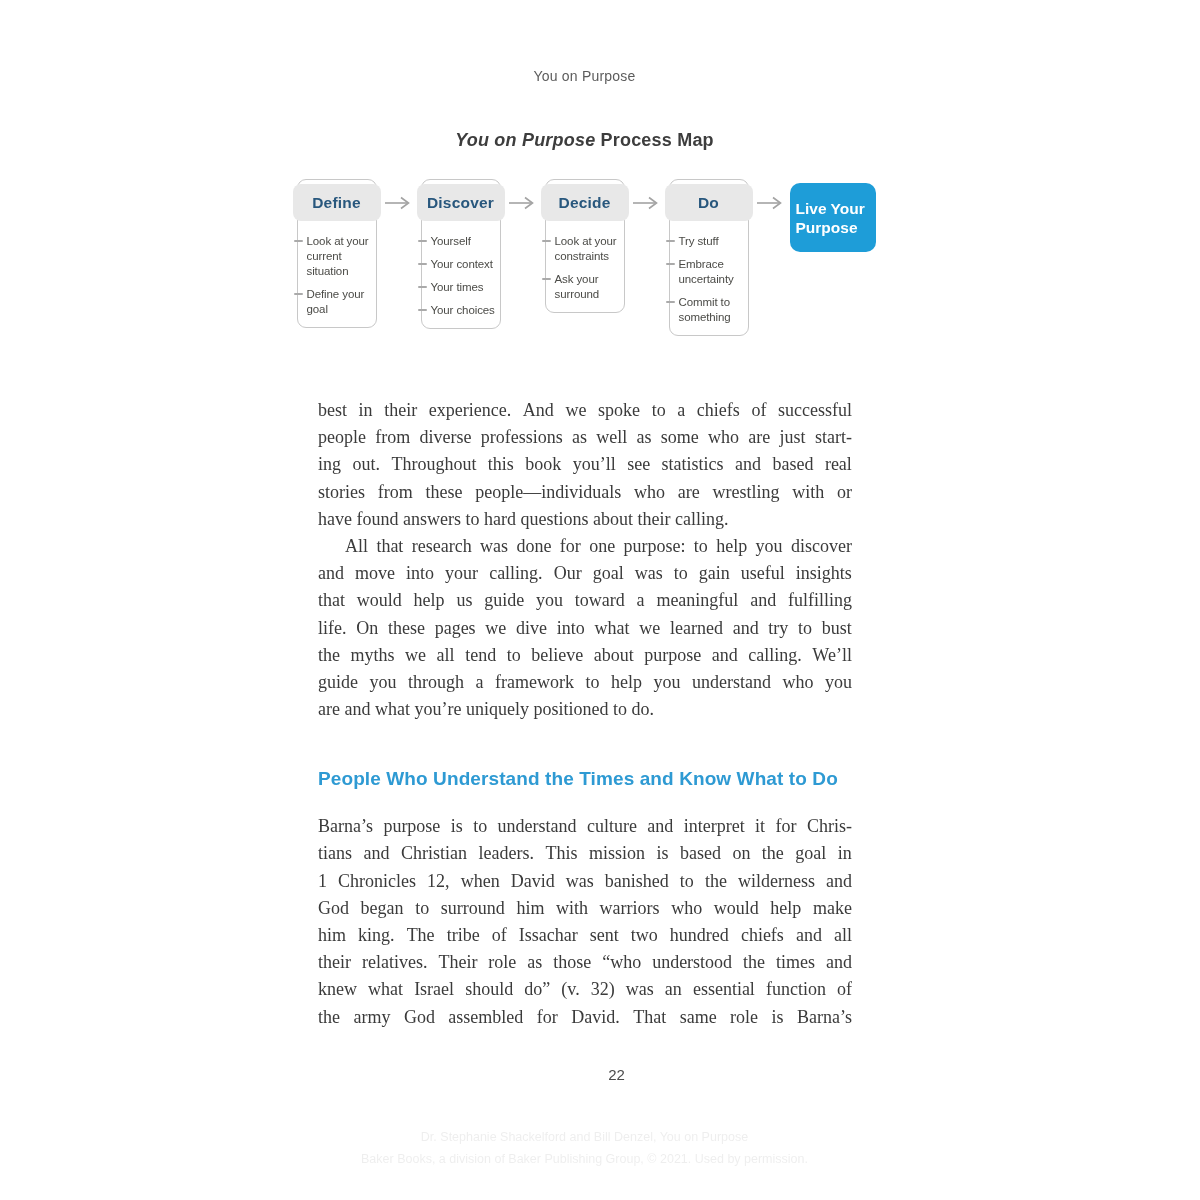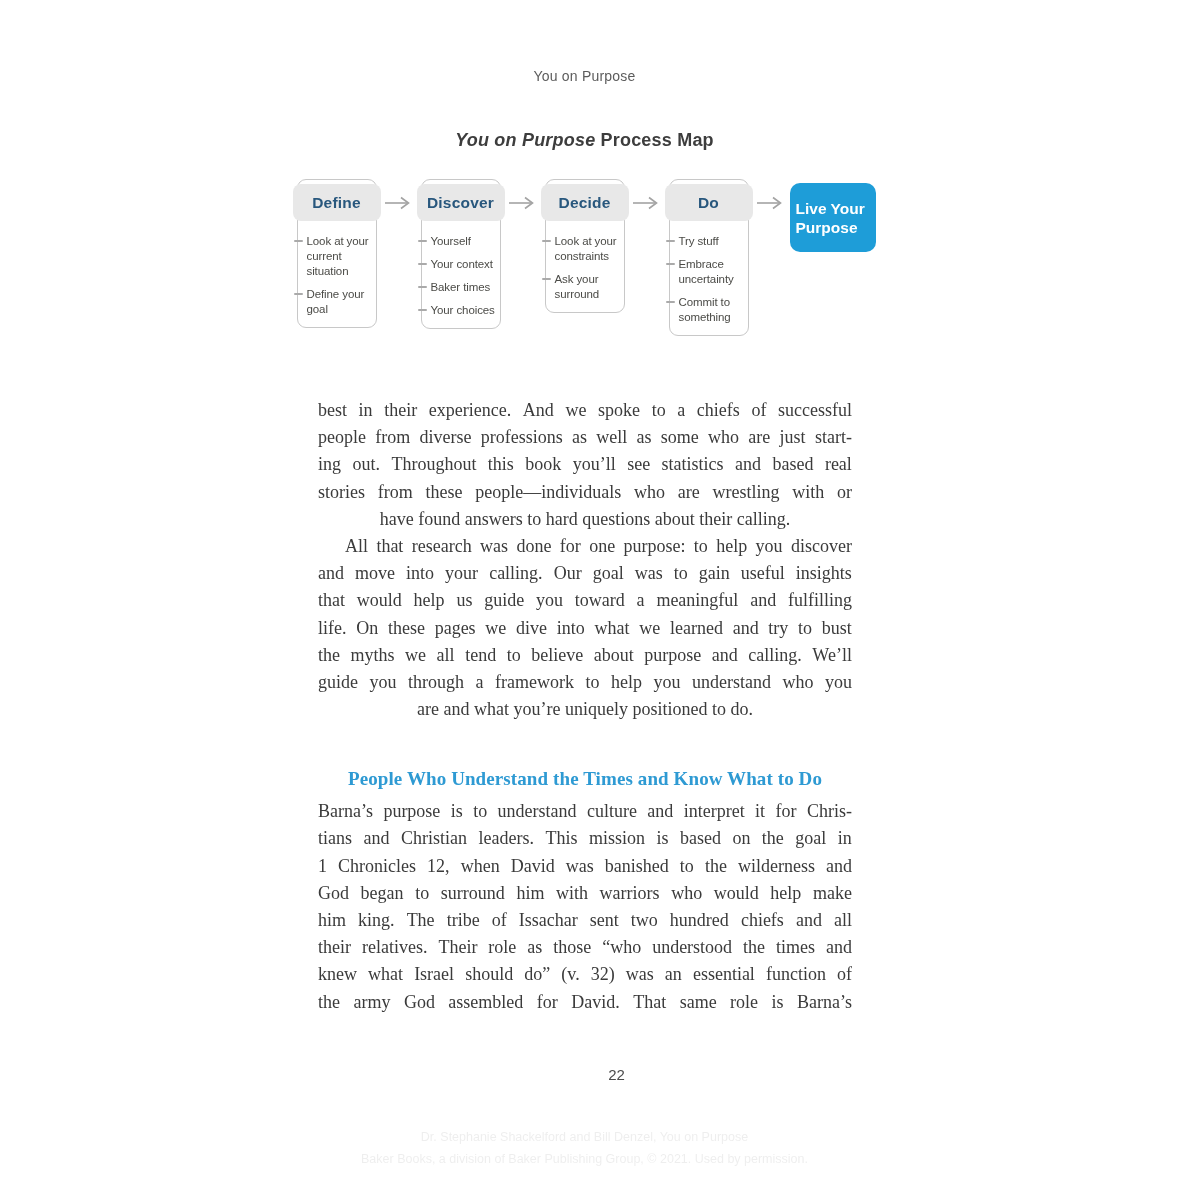--- a/index.html
+++ b/index.html
@@ -53,28 +53,28 @@
   .final-box {
     width:86px; flex:0 0 86px; height:69px; margin-top:4px;
     background:var(--final-bg,#1e9dd8); border-radius:10px;
     display:flex; align-items:center; justify-content:center; text-align:left;
     color:#fff; font-size:15.5px; font-weight:bold; line-height:19px; padding:0 6px;
   }
 
   
   .body-text {
     position:absolute; top:397px; left:318px; width:534px;
-    font-family:"Liberation Serif", serif; font-size:18px; color:#3b3b3b;text-align:center;
+    font-family:"Liberation Serif", serif; font-size:18px; color:#3b3b3b;
   }
   .line { display:flex; justify-content:space-between; height:27.2px; line-height:27.2px; white-space:nowrap; }
   .line.last { display:block; white-space:normal; }
   .line.indent { padding-left:27px; }
   .section-heading {
-    margin-top:44px; margin-bottom:7px;
-    font-family:Liberation Serif, serif;
+    margin-top:44px; margin-bottom:22px;
+    font-family:Liberation Sans, sans-serif;
     font-size:19px; font-weight:bold; color:var(--accent-blue,#2e9ad3);
     letter-spacing:.1px; line-height:24px;
   }
 
   .page-number { top:1066px; font-size:15px; color:#4c4c4c;margin-left:32px; }
   .watermark { top:1126px; color:rgba(70,70,70,0.09); font-size:12.5px; line-height:22px; }
 </style>
 </head>
 <body>
 
@@ -102,21 +102,21 @@
             <line x1="1" y1="7" x2="23" y2="7" stroke="#a3a3a3" stroke-width="1.6"></line>
             <polyline points="17,1.5 24.5,7 17,12.5" fill="none" stroke="#a3a3a3" stroke-width="1.6"></polyline>
           </svg>
         </div>
         <div class="step">
           <div class="step-box">
             <div class="step-tab">Discover</div>
             <ul class="step-items">
               <li class="step-item">Yourself</li>
               <li class="step-item">Your context</li>
-              <li class="step-item">Baker times</li>
+              <li class="step-item">Your times</li>
               <li class="step-item">Your choices</li>
             </ul>
           </div>
         </div>
         <div class="arrow-cell">
           <svg width="30" height="14" viewBox="0 0 30 14">
             <line x1="1" y1="7" x2="23" y2="7" stroke="#a3a3a3" stroke-width="1.6"></line>
             <polyline points="17,1.5 24.5,7 17,12.5" fill="none" stroke="#a3a3a3" stroke-width="1.6"></polyline>
           </svg>
         </div>

